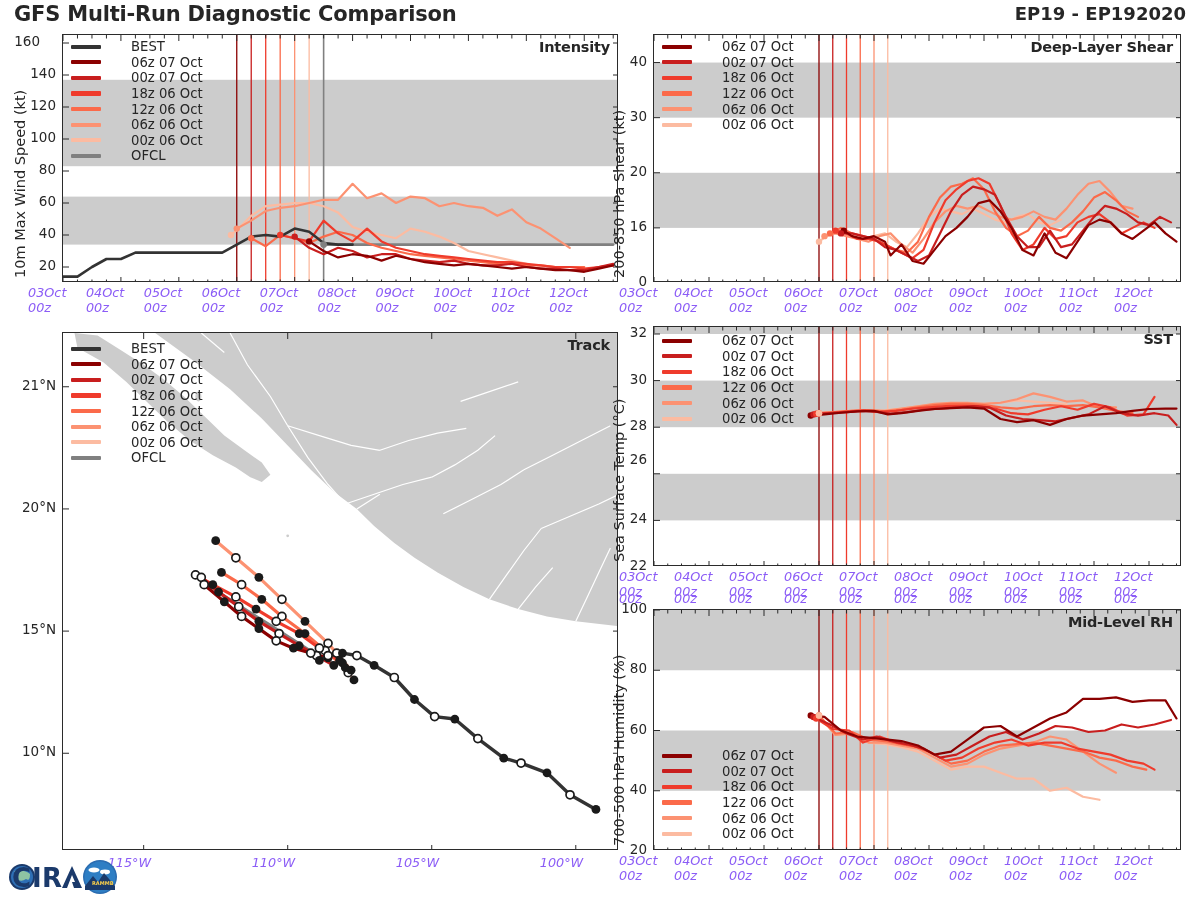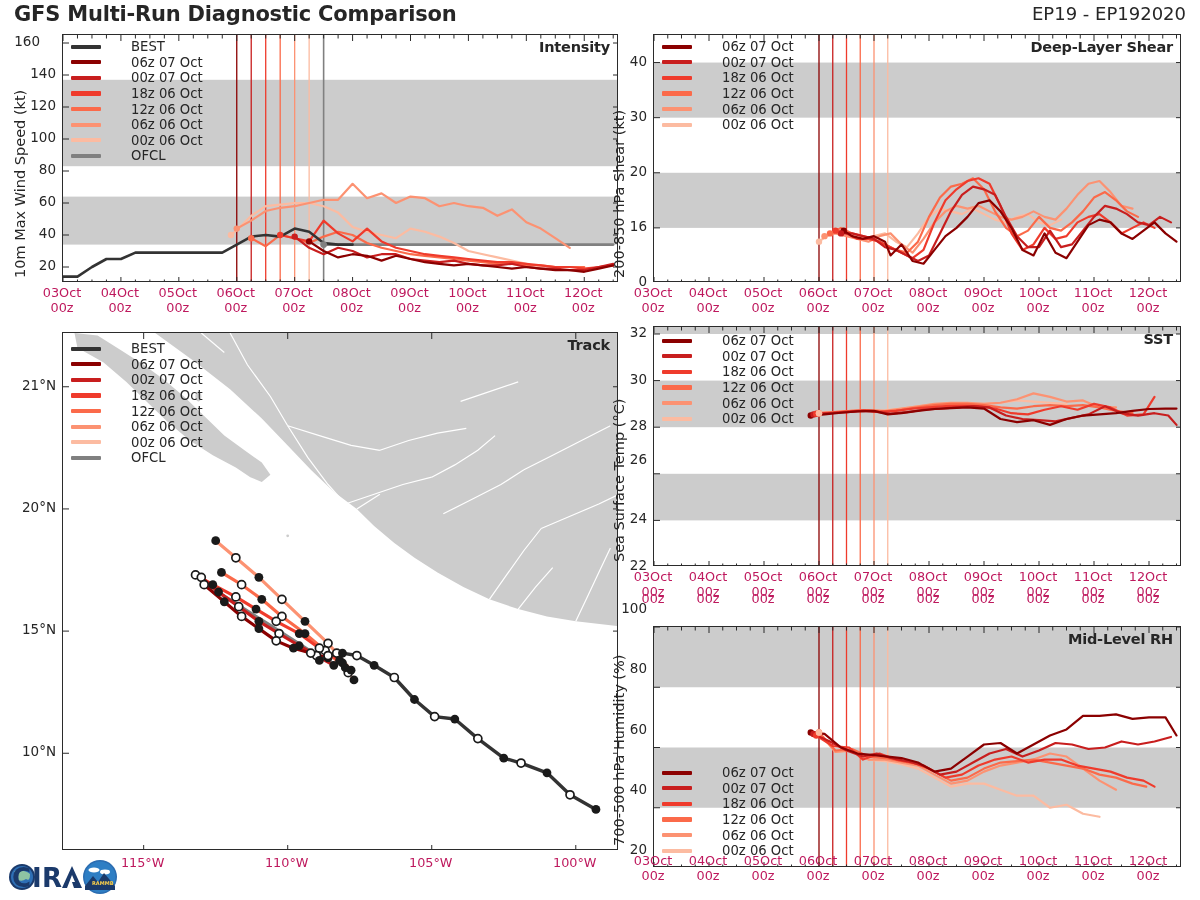--- a/index.html
+++ b/index.html
@@ -1,28 +1,28 @@
 <!DOCTYPE html>
 <html><head>
 <meta charset="utf-8">
 <style>
   html,body{margin:0;padding:0;background:#ffffff;}
   body{width:1200px;height:900px;position:relative;overflow:hidden;
        font-family:"DejaVu Sans","Liberation Sans",sans-serif;color:#262626;}
   .abs{position:absolute;}
   #title-left{left:14px;top:2px;font-size:21px;font-weight:bold;letter-spacing:-.2px;color:#262626;}
-  #title-right{right:14px;top:3px;font-size:18px;font-weight:normal;color:#262626;}
+  #title-right{right:14px;top:3px;font-size:18px;font-weight:bold;color:#262626;}
   .panel{position:absolute;box-sizing:border-box;border:1.4px solid #2b2b2b;background:#fff;overflow:hidden;}
   .plotsvg{position:absolute;left:0;top:0;}
   .ptitle{position:absolute;right:7px;top:4px;font-size:14.5px;font-weight:bold;color:#262626;
           letter-spacing:-.2px;white-space:nowrap;}
   .axlabel{position:absolute;font-size:14.5px;color:#262626;white-space:nowrap;
            transform-origin:0 0;}
   .ytick{position:absolute;font-size:13.5px;color:#262626;text-align:right;white-space:nowrap;}
-  .xtick{position:absolute;font-size:12.8px;color:#be185d;text-align:center;white-space:nowrap;line-height:1.15;}
+  .xtick{position:absolute;font-size:12.8px;color:#8b5cf6;white-space:nowrap;line-height:1.15;font-style:italic;}
   .legend{position:absolute;font-size:13px;color:#262626;}
   .legrow{display:flex;align-items:center;height:15.6px;white-space:nowrap;}
   .legline{width:30px;height:4.2px;border-radius:1px;margin-right:9px;flex:0 0 30px;}
   .leglab{font-size:13.2px;margin-left:21px;}
   #cira{position:absolute;left:6px;top:856px;width:120px;height:42px;}
 </style>
 </head>
 <body>
 
 <div id="title-left" class="abs">GFS Multi-Run Diagnostic Comparison</div>
@@ -771,21 +771,21 @@
     <div class="xtick" style="left: 1059px; top: 570px; width: 68px;">
       <div>11Oct</div>
       <div>00z</div>
     </div>
     <div class="xtick" style="left: 1114px; top: 570px; width: 68px;">
       <div>12Oct</div>
       <div>00z</div>
     </div>
   </div>
 
-<div class="panel" id="p-rh" style="left:653px;top:626px;width:528px;height:241px;">
+<div class="panel" id="p-rh" style="left:653px;top:609px;width:528px;height:241px;">
   <svg class="plotsvg" id="svg-rh" width="528" height="241">
       <rect x="0" y="120.5" width="528" height="60.25" fill="#cccccc"></rect>
       <rect x="0" y="0" width="528" height="60.25" fill="#cccccc"></rect>
       <line x1="165" y1="0" x2="165" y2="241" stroke="#8b0000" stroke-width="1.3"></line>
       <line x1="178.75" y1="0" x2="178.75" y2="241" stroke="#c81e1e" stroke-width="1.3"></line>
       <line x1="192.50000000000003" y1="0" x2="192.50000000000003" y2="241" stroke="#ef3b2c" stroke-width="1.3"></line>
       <line x1="206.25" y1="0" x2="206.25" y2="241" stroke="#fb6a4a" stroke-width="1.3"></line>
       <line x1="220" y1="0" x2="220" y2="241" stroke="#fc9272" stroke-width="1.3"></line>
       <line x1="233.75000000000003" y1="0" x2="233.75000000000003" y2="241" stroke="#fcbba1" stroke-width="1.3"></line>
       <line x1="0" y1="241" x2="0" y2="235" stroke="#2b2b2b" stroke-width="1"></line>

